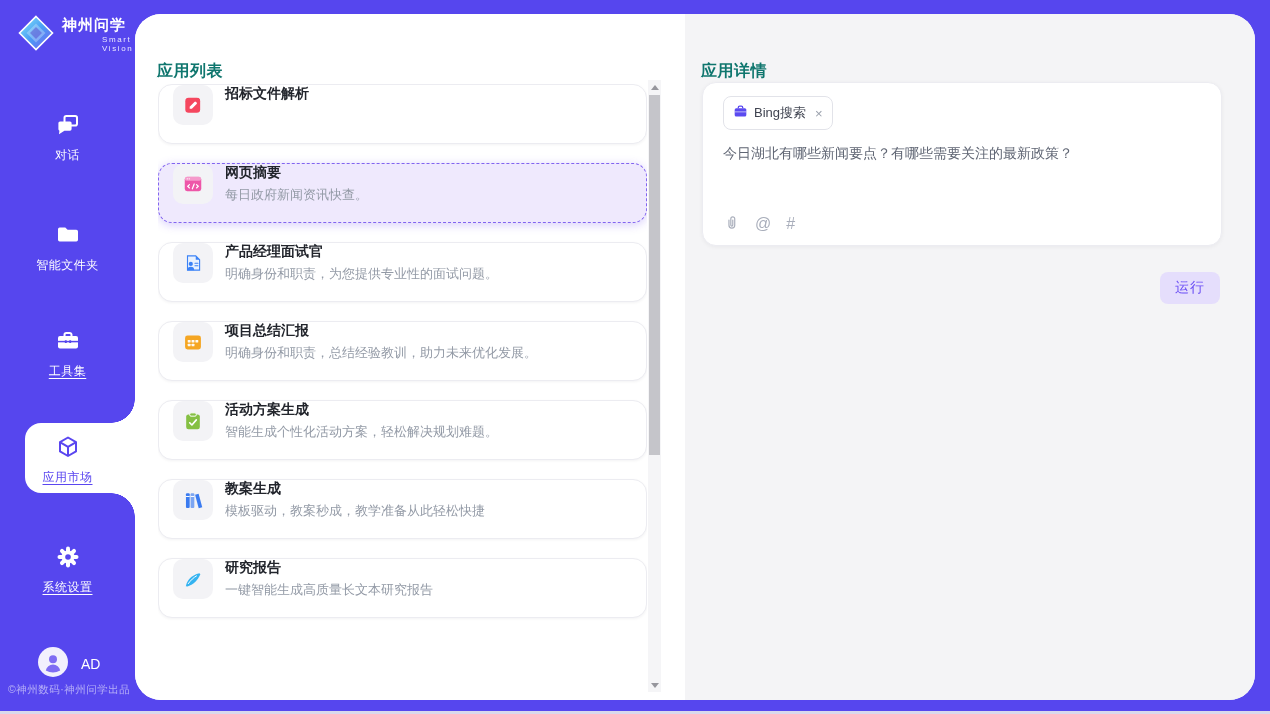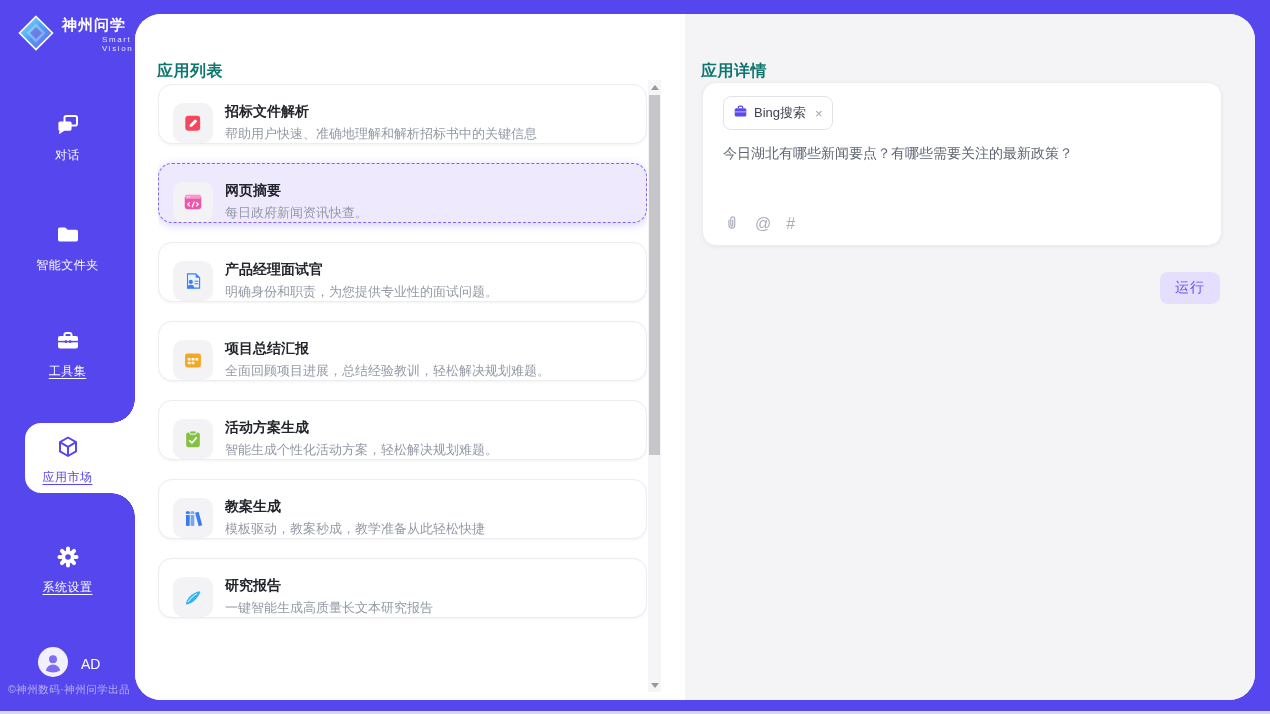--- a/index.html
+++ b/index.html
@@ -31,21 +31,21 @@
     background:radial-gradient(circle 24px at 0 100%,transparent 23.5px,#fff 24px);}
   .user-row{position:absolute;left:38px;top:647px;display:flex;align-items:center;gap:13px;color:#fff;font-size:14px;cursor:pointer;}
   .copyright{position:absolute;left:8px;top:683px;font-size:10.5px;color:rgba(255,255,255,.55);letter-spacing:.5px;white-space:nowrap;}
   
   .content{position:absolute;left:135px;top:14px;width:1120px;height:686px;border-radius:26px;overflow:hidden;display:flex;background:#fff;}
   .pane-title{font-size:16px;font-weight:bold;color:#0f766e;letter-spacing:.5px;margin-top:21px;}
   .list-pane{width:550px;background:#fff;position:relative;flex:none;}
   .list-pane .pane-title{position:absolute;left:22px;top:26px;}
   .cards{position:absolute;left:23px;top:70px;width:489px;bottom:16px;overflow:hidden;}
   .card{height:60px;margin-bottom:19px;border:1px solid #ececf1;border-radius:14px;background:#fff;
-    box-shadow:0 1px 3px rgba(20,20,40,.05);display:flex;align-items:flex-end;padding:0 14px;box-sizing:border-box;cursor:pointer;}
+    box-shadow:0 1px 3px rgba(20,20,40,.05);display:flex;align-items:flex-start;padding:0 14px;box-sizing:border-box;cursor:pointer;}
   .card .icon-box{width:40px;height:40px;border-radius:10px;background:#f3f3f6;display:flex;align-items:center;justify-content:center;flex:none;}
   .card .texts{margin-left:12px;min-width:0;}
   .card .t{font-size:14px;font-weight:bold;color:#22252c;}
   .card .d{font-size:13px;color:#939aa6;margin-top:4px;white-space:nowrap;}
   .card.selected{background:#efe9fd;border:1.5px dashed #8264f0;box-shadow:0 2px 10px rgba(116,84,240,.28);}
   
   .vscroll{position:absolute;right:24px;top:66px;width:13px;height:612px;background:#f5f5f7;}
   .vscroll .btn{position:absolute;left:0;width:13px;height:14px;background:#f5f5f7;display:flex;align-items:center;justify-content:center;cursor:pointer;}
   .vscroll .btn.up{top:0;}
   .vscroll .btn.down{bottom:0;}
@@ -170,21 +170,20 @@
         <div class="card">
     <div class="icon-box">
             <svg width="22" height="22" viewBox="0 0 20 20">
     <rect x="3" y="3.5" width="13.5" height="13.5" rx="3" fill="#f5475f"></rect>
     <path d="M7 13.5v-2l4.3-4.3a1 1 0 011.4 0l.6.6a1 1 0 010 1.4L9 13.5z" fill="#fff"></path>
     <path d="M12.9 5.2l1.7-1.7 1.9 1.9-1.7 1.7z" fill="#f5475f"></path>
             </svg>
           </div>
     <div class="texts">
       <div class="t">招标文件解析</div>
-      <div class="d">帮助用户快速、准确地理解和解析招标书中的关键信息</div>
     </div>
   </div>
         <div class="card selected">
     <div class="icon-box">
             <svg width="22" height="22" viewBox="0 0 20 20">
     <rect x="2.5" y="3.5" width="15" height="13" rx="2.2" fill="#ee56a8"></rect>
     <rect x="2.5" y="3.5" width="15" height="3.6" rx="1.8" fill="#fff" opacity=".4"></rect>
     <circle cx="4.8" cy="5.3" r=".6" fill="#fff"></circle>
               <circle cx="6.6" cy="5.3" r=".6" fill="#fff"></circle>
     <path d="M6.8 10.6l-1.6 1.5 1.6 1.5m6.4-3l1.6 1.5-1.6 1.5m-2.1-3.6l-1.7 4.4" stroke="#fff" stroke-width="1.1" fill="none" stroke-linecap="round"></path>
@@ -218,21 +217,21 @@
       <rect x="5.2" y="8.2" width="2.6" height="2.2" rx=".5"></rect>
                 <rect x="8.7" y="8.2" width="2.6" height="2.2" rx=".5"></rect>
       <rect x="12.2" y="8.2" width="2.6" height="2.2" rx=".5"></rect>
                 <rect x="5.2" y="11.6" width="2.6" height="2.2" rx=".5"></rect>
       <rect x="8.7" y="11.6" width="2.6" height="2.2" rx=".5"></rect>
               </g>
             </svg>
           </div>
     <div class="texts">
       <div class="t">项目总结汇报</div>
-      <div class="d">全面回顾项目进展，总结经验教训，轻松解决规划难题。</div>
+      <div class="d">明确身份和职责，总结经验教训，助力未来优化发展。</div>
     </div>
   </div>
         <div class="card">
     <div class="icon-box">
             <svg width="22" height="22" viewBox="0 0 20 20">
     <rect x="3.8" y="4" width="12.4" height="13.5" rx="2" fill="#85c043"></rect>
     <rect x="7" y="2.6" width="6" height="3" rx="1.2" fill="#85c043" stroke="#fff" stroke-width=".9"></rect>
     <path d="M7 11.6l2 2 4-4.6" stroke="#fff" stroke-width="1.5" fill="none" stroke-linecap="round" stroke-linejoin="round"></path>
             </svg>
           </div>

